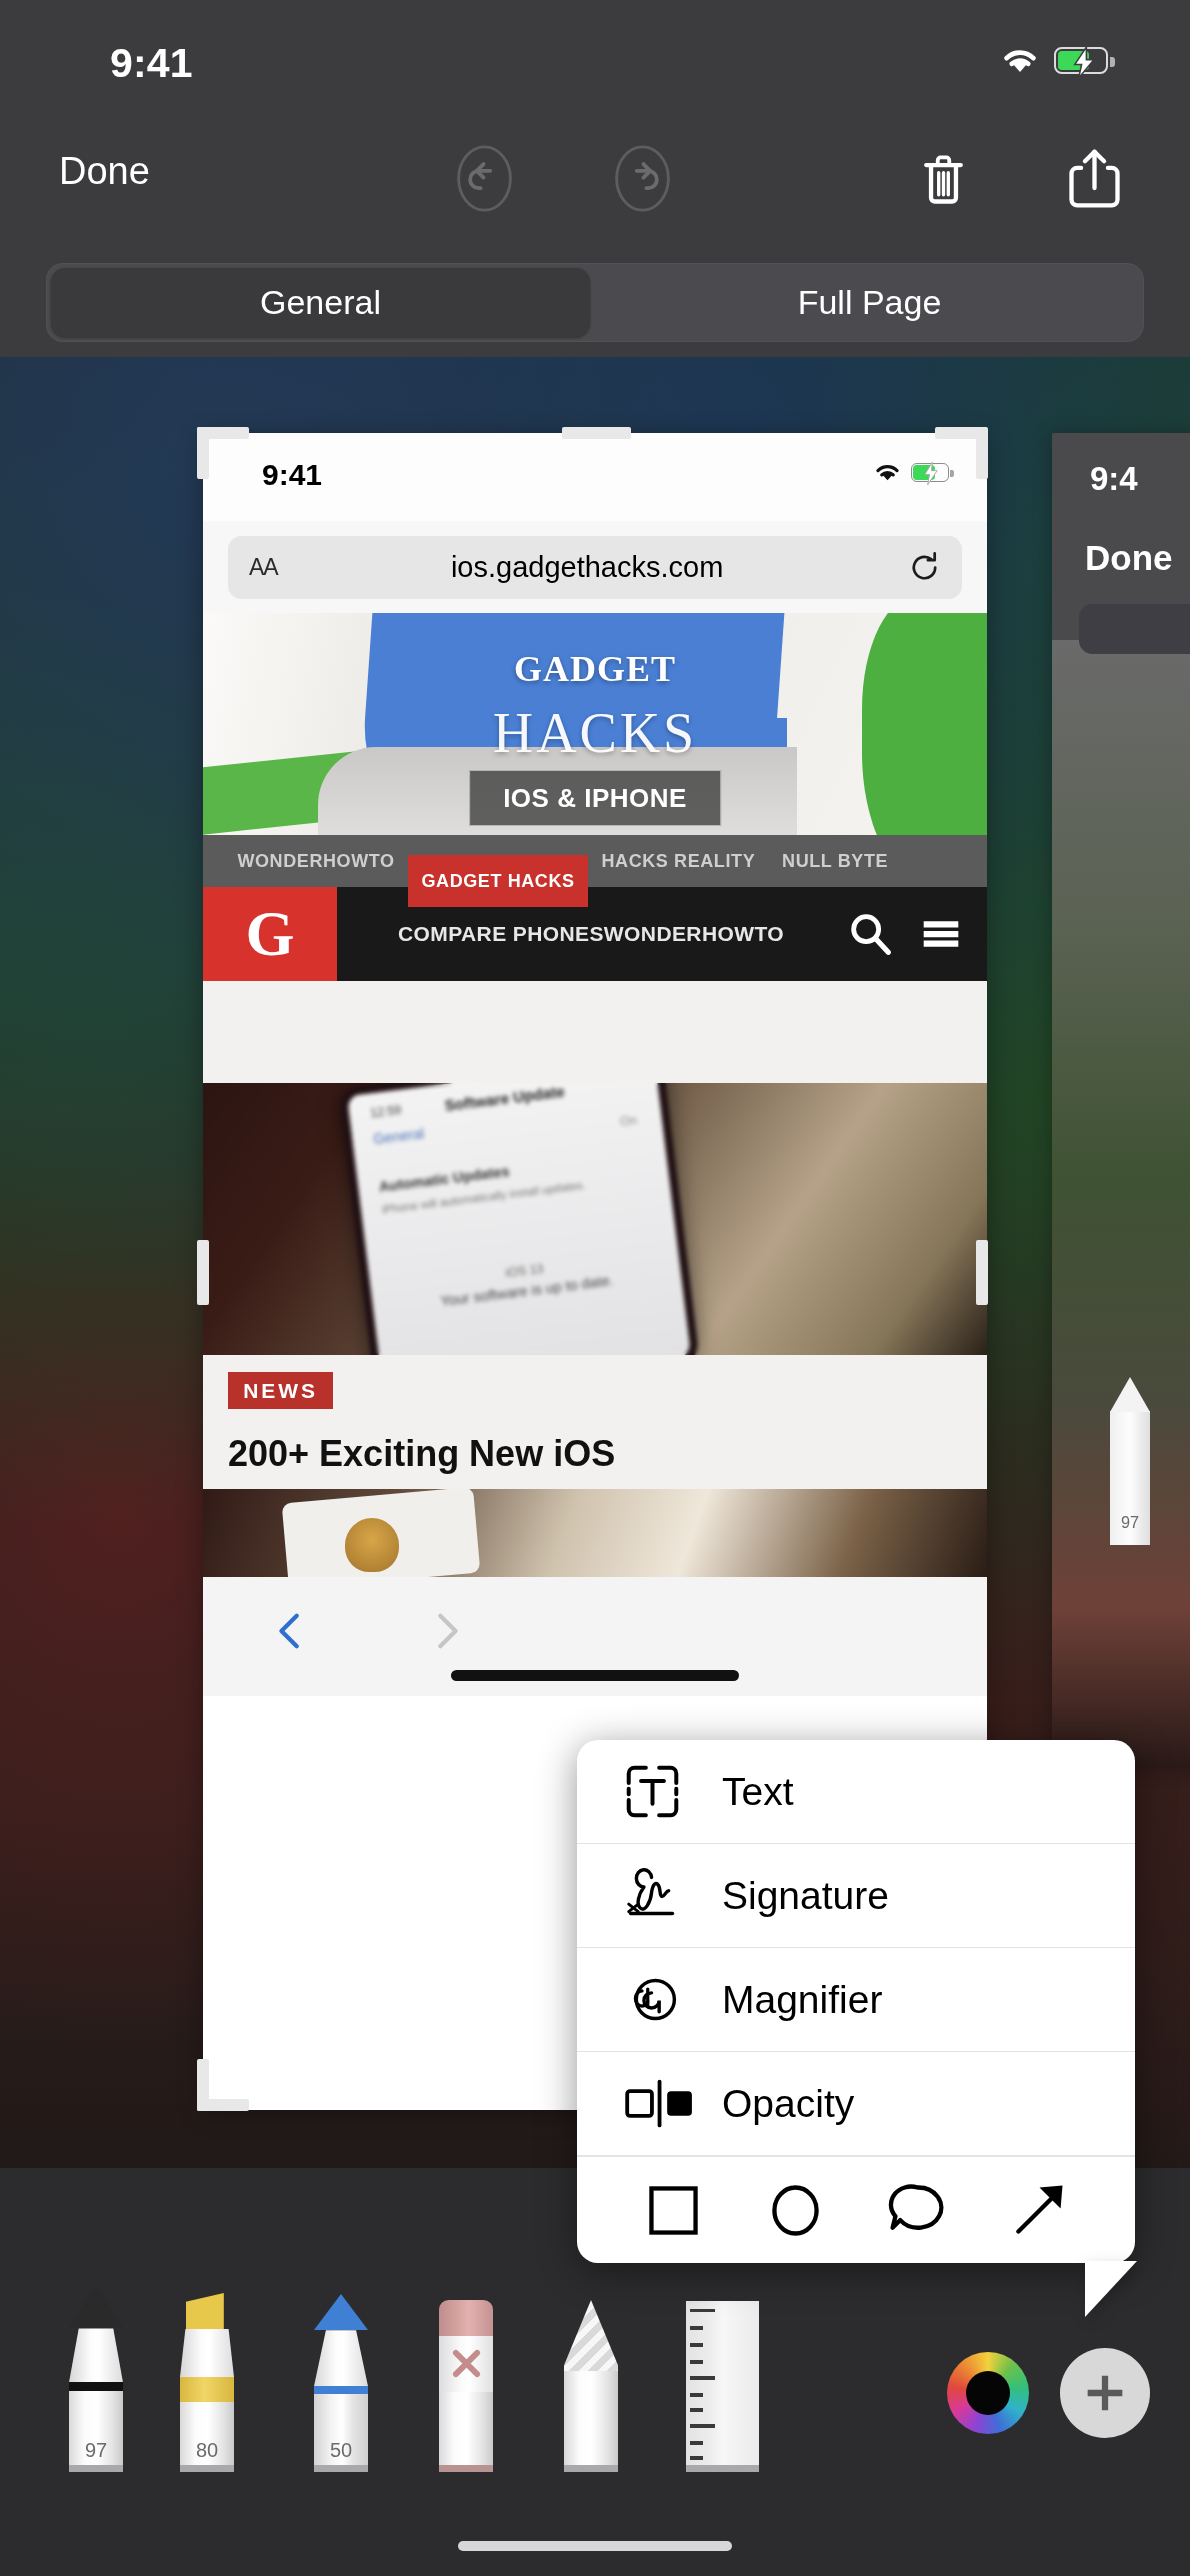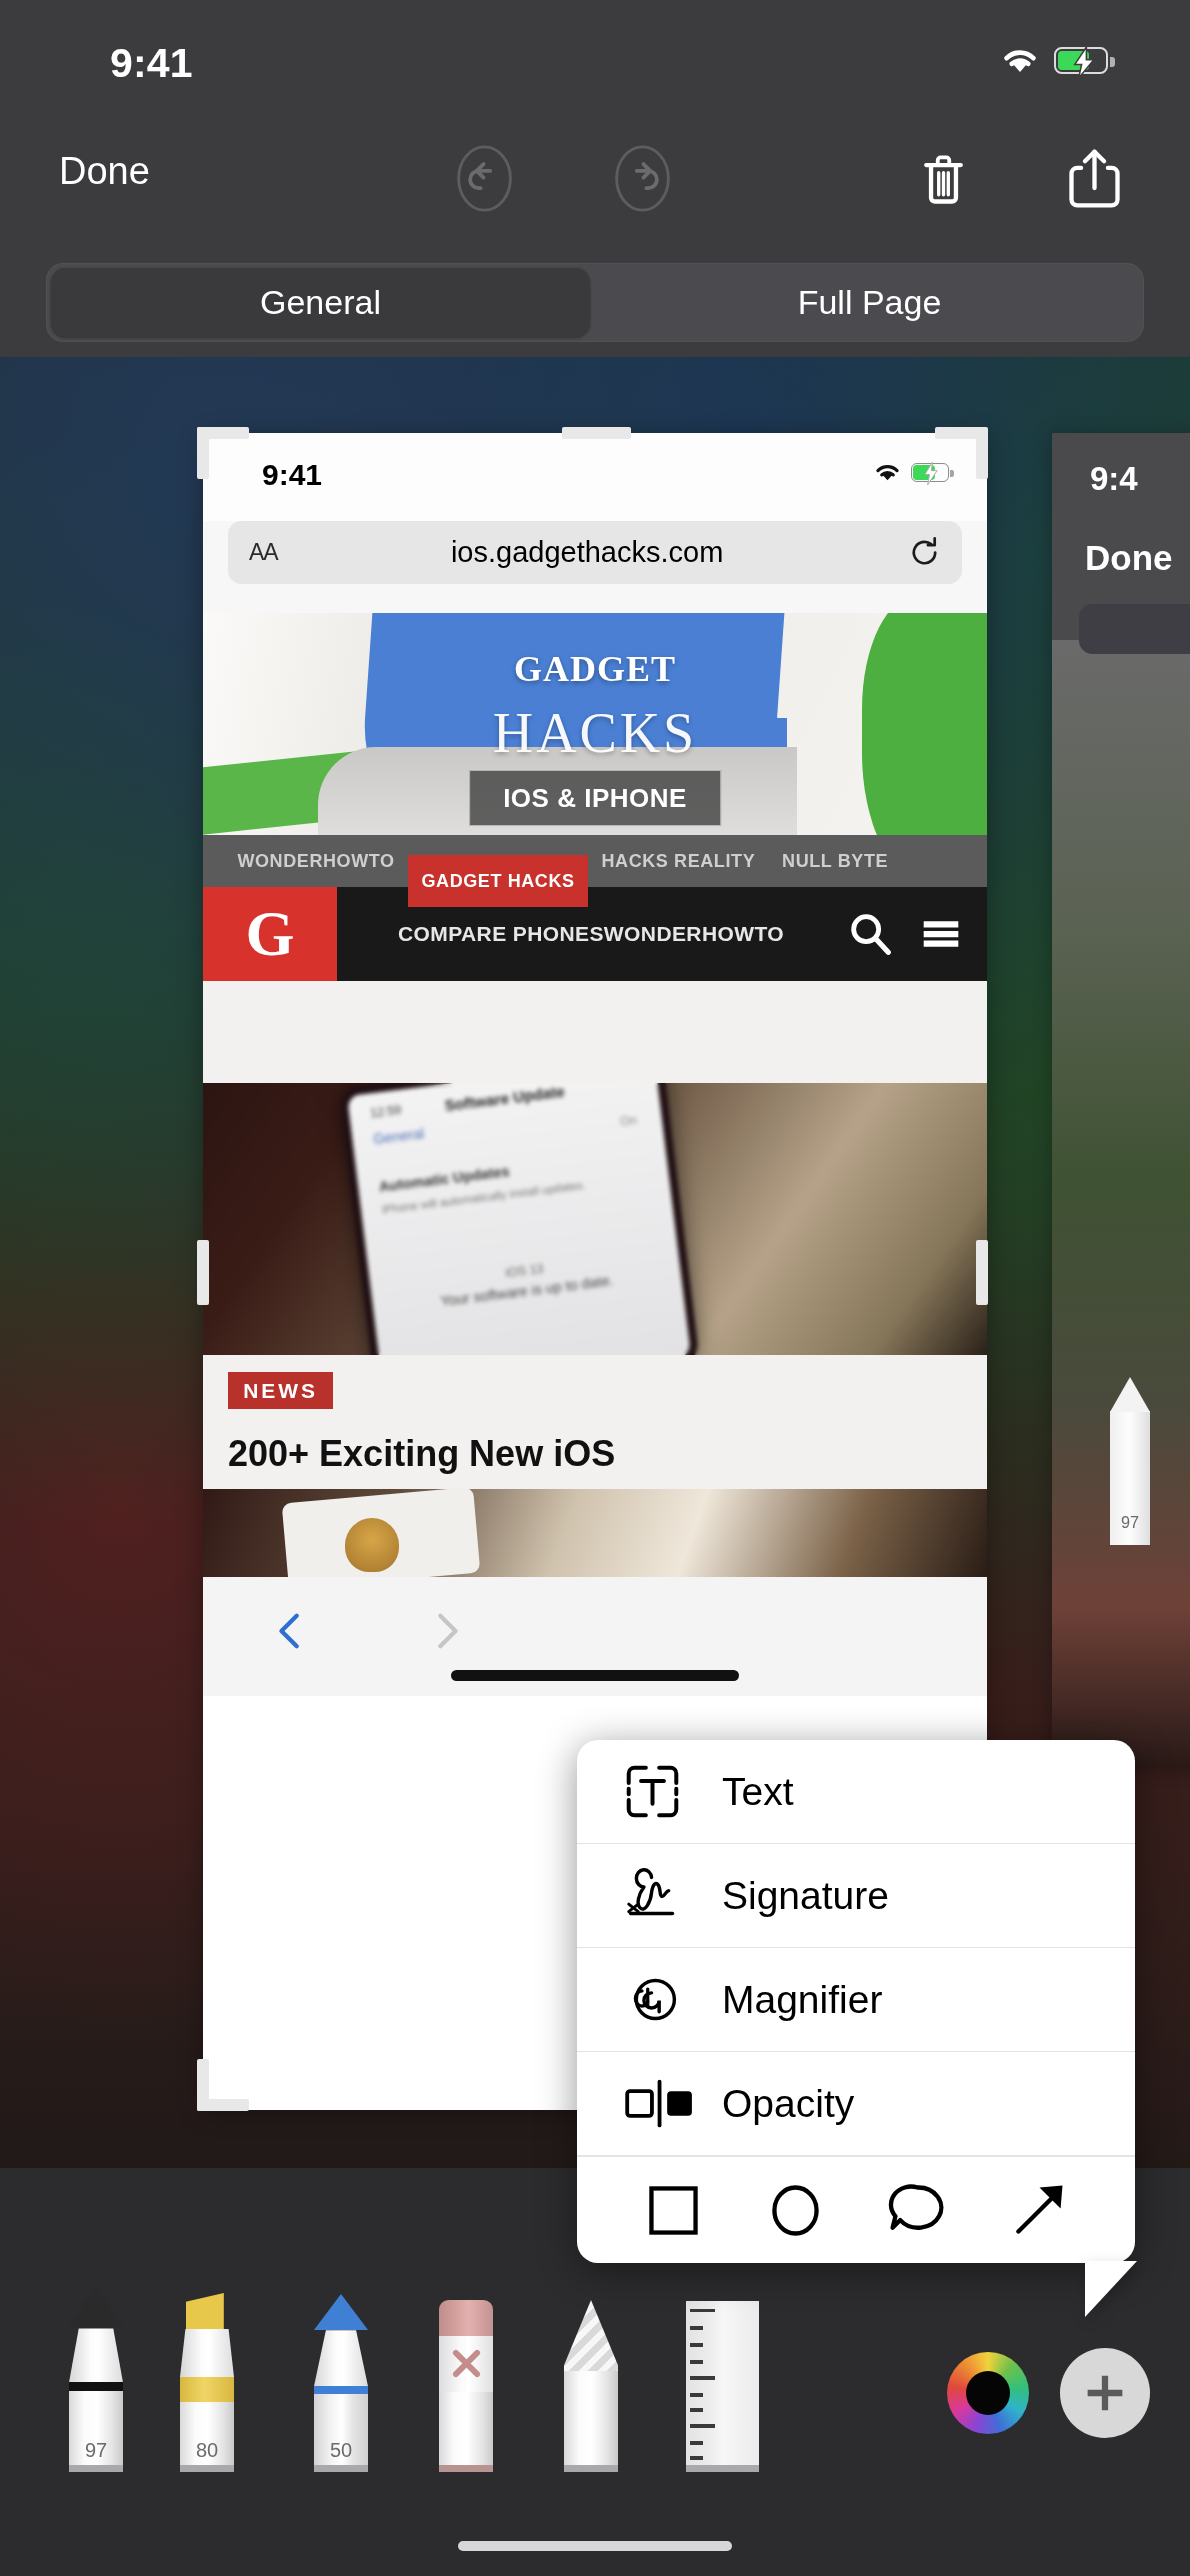--- a/index.html
+++ b/index.html
@@ -85,21 +85,21 @@
     position: relative; height: 88px; background: #fdfdfd;
   }
   .shot-time { position: absolute; left: 59px; top: 25px; color: #000; font-size: 30px; font-weight: 600; }
   .shot-sb-right { position: absolute; right: 38px; top: 29px; display: flex; align-items: center; gap: 8.6px; }
   .wifi-ic-b { width: 29px; height: 21px; }
   .batt-b { position: relative; width: 38px; height: 19px; border: 1.9px solid rgba(0,0,0,.45); border-radius: 5.8px; }
   .batt-b:after { content:""; position: absolute; right:-5.7px; top:5.8px; width:3.8px; height:7.7px;
           background: rgba(0,0,0,.35); border-radius: 0 1.9px 1.9px 0; }
   .batt-b-fill { position:absolute; left:1px; top:1px; bottom:1px; width:60%; background:#3bd957; border-radius:3.8px; }
 
-  .urlbar-row { height: 92px; background: #f7f7f7; display: flex; align-items: flex-start; padding: 0 25px; }
+  .urlbar-row { height: 92px; background: #f7f7f7; display: flex; align-items: center; padding: 0 25px; }
   .urlbar {
     position: relative; flex: 1; height: 63px; background: #e6e6e7; border-radius: 13.4px;
     display: flex; align-items: center; padding: 0 21px;
   }
   .aa { color: #2b2b2b; font-size: 23px; letter-spacing: -1px; font-weight: 500; }
   .url-text { flex: 1; text-align: center; color: #000; font-size: 29px; margin-left: -11.5px; }
   .reload { width: 33px; height: 33px; }
 
   .banner {
     position: relative; height: 222px; overflow: hidden;

